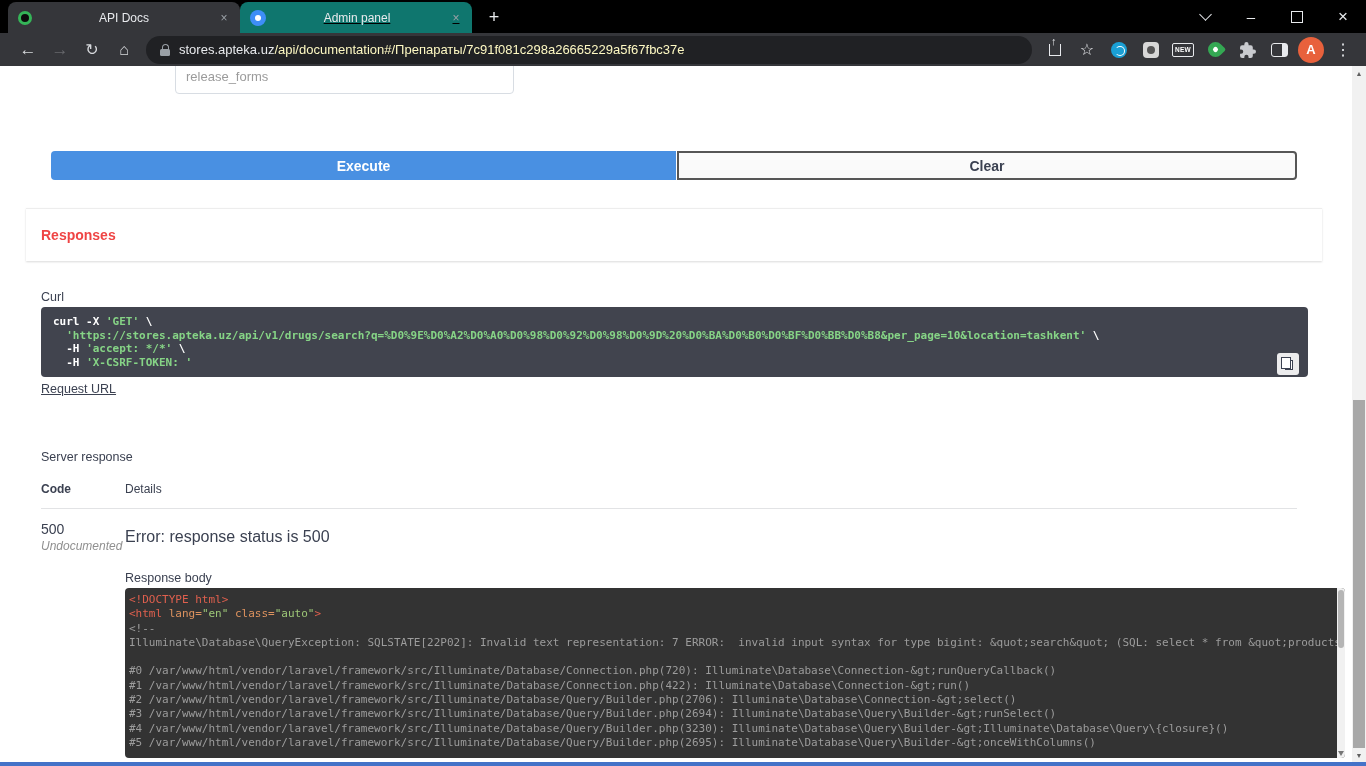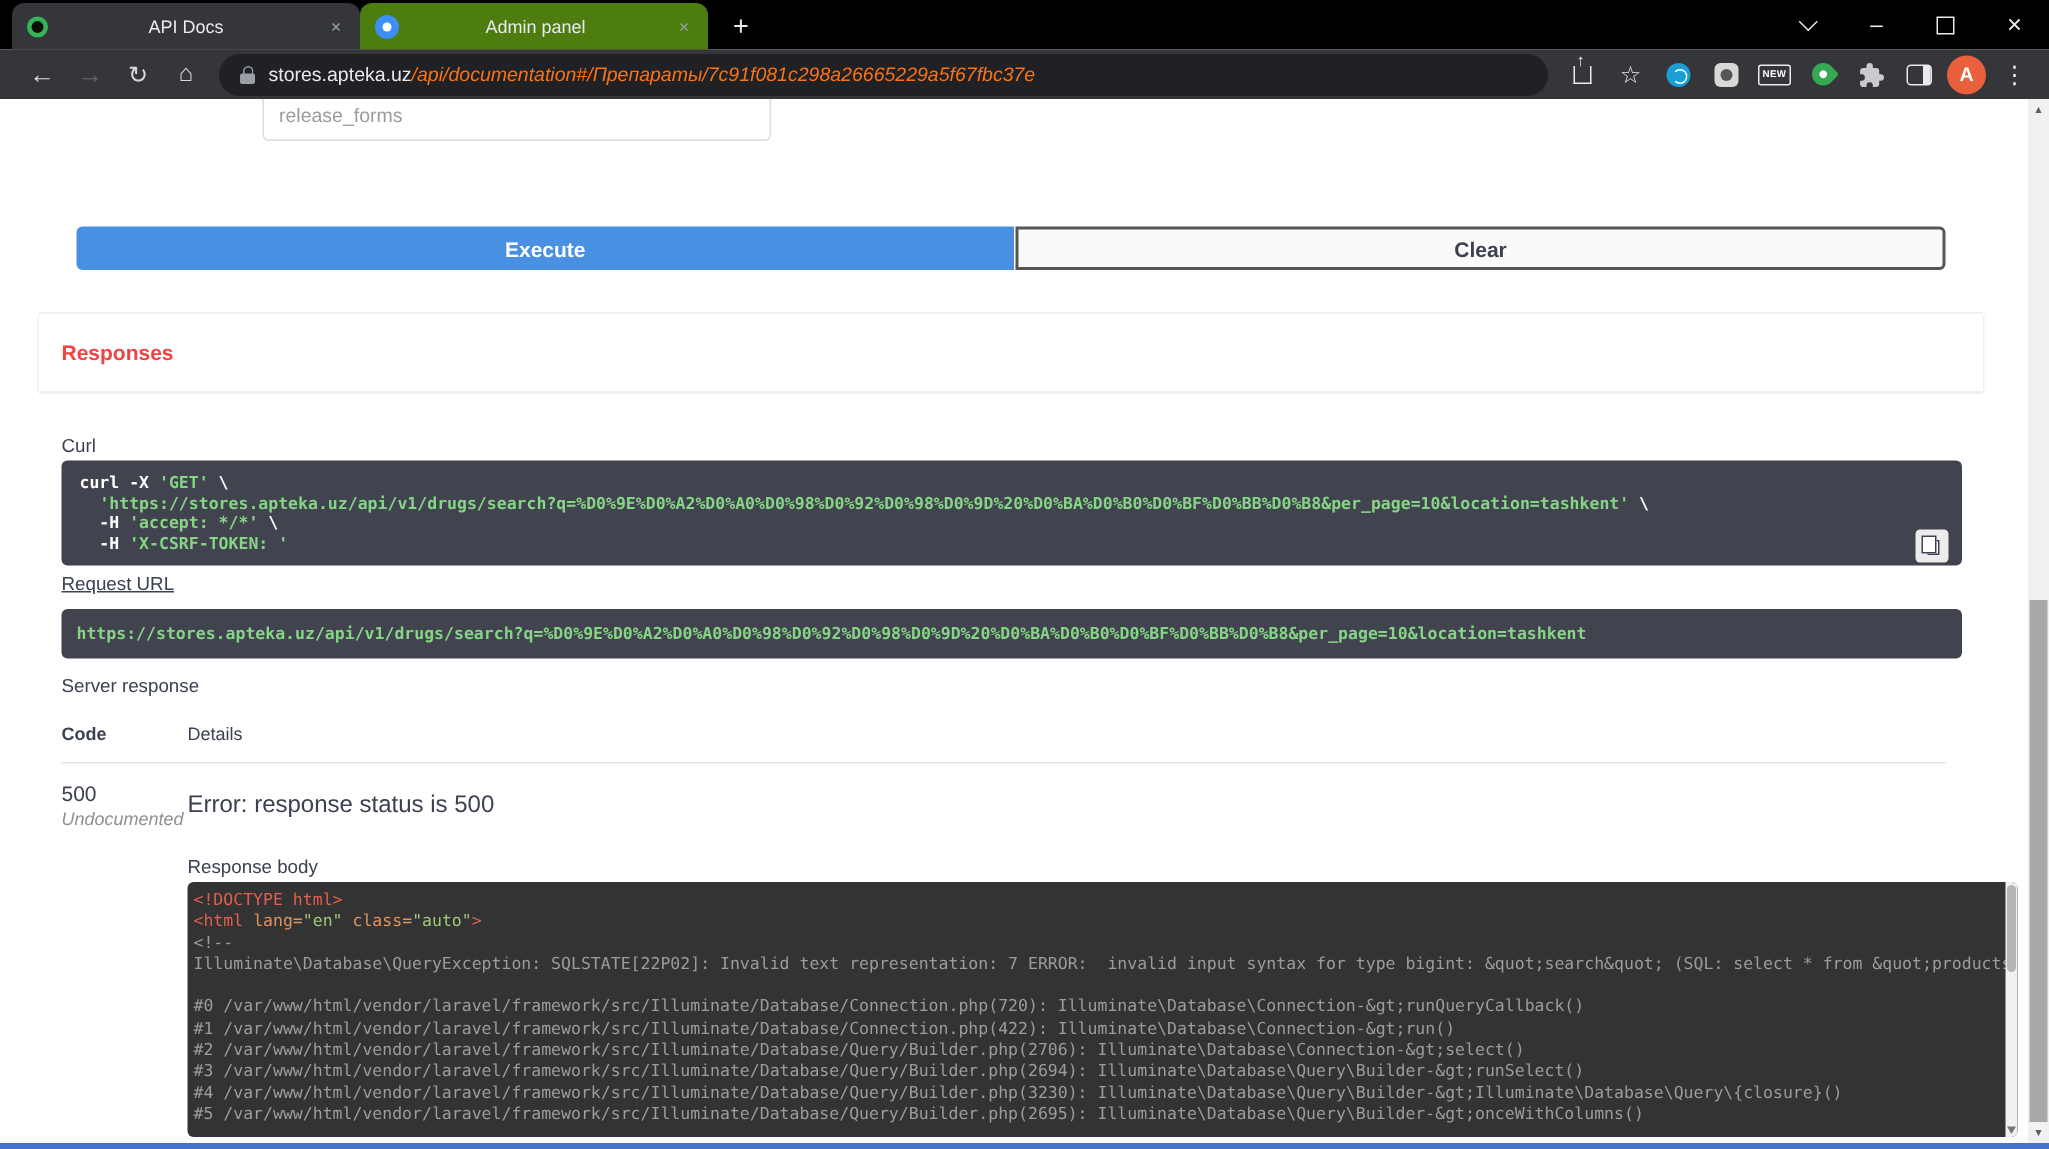--- a/index.html
+++ b/index.html
@@ -6,21 +6,21 @@
   html,body { width:1366px; height:766px; overflow:hidden; background:#fff;
     font-family:"Liberation Sans", sans-serif; }
 
   
   .tabbar { position:absolute; left:0; top:0; width:1366px; height:33px; background:#000;
     display:flex; align-items:flex-end; }
   .tabs { display:flex; align-items:flex-end; padding-left:8px; height:33px; }
   .tab { width:232px; height:31px; display:flex; align-items:center; gap:8px;
     padding:0 8px 0 10px; border-radius:8px 8px 0 0; cursor:default;text-align:center; }
   .tab.active { background:#35363a; }
-  .tab.inactive { background:#4d7c0f; }
+  .tab.inactive { background:#0f766e;text-decoration:underline; }
   .tab-title { flex:1; color:#e8eaed; font-size:12px; white-space:nowrap; overflow:hidden; }
   .tab-close { width:16px; height:16px; border-radius:50%; color:#9aa0a6; font-size:12px;
     display:flex; align-items:center; justify-content:center; }
   .tab-close::before { content:"×"; }
   .favicon { width:16px; height:16px; border-radius:50%; flex:none; position:relative; }
   .fav-green { width:14px; height:14px; background:#0d0d0d; border:3px solid #35b558; }
   .fav-blue { background:#3e8ef7; }
   .fav-blue::after { content:""; position:absolute; left:5px; top:5px; width:6px; height:6px;
     background:#fff; border-radius:50%; }
   .newtab { width:28px; height:28px; margin:0 0 2px 8px; color:#e8eaed; font-size:18px;
@@ -46,21 +46,21 @@
   .icon-home::before { content:"⌂"; font-size:16px; }
   .addressbar { flex:1; height:28px; margin:0 10px 0 6px; background:#202124; border-radius:14px;
     display:flex; align-items:center; padding:0 14px; min-width:0; }
   .lock { position:relative; width:10px; height:12px; margin-right:9px; flex:none; }
   .lock-body { position:absolute; left:0; bottom:0; width:10px; height:7px; background:#9aa0a6;
     border-radius:1.5px; }
   .lock-shackle { position:absolute; left:1.5px; top:0; width:7px; height:7px;
     border:1.5px solid #9aa0a6; border-bottom:none; border-radius:4px 4px 0 0; }
   .url { font-size:13px; white-space:nowrap; overflow:hidden; }
   .url .host { color:#e8eaed; }
-  .url .path { color:#f97316;font-style:italic; }
+  .url .path { color:#fef9c3; }
   .nav-right { display:flex; align-items:center; gap:6px; flex:none; }
   .mini-icon { width:26px; height:26px; display:flex; align-items:center; justify-content:center;
     flex:none; color:#e8eaed; }
   .icon-star::before { content:"☆"; font-size:16px; }
   .share-glyph { width:12px; height:12px; border:1.5px solid #e8eaed; border-top:none; position:relative; }
   .share-glyph::after { content:"↑"; position:absolute; left:1px; top:-9px; color:#e8eaed; font-size:11px; }
   .ext-dot-blue { width:16px; height:16px; border-radius:50%; background:#1a9fd4; position:relative; }
   .ext-dot-blue::after { content:""; position:absolute; left:4px; top:4px; width:8px; height:8px;
     border:1.5px solid #fff; border-radius:50%; border-left-color:transparent; }
   .ext-camera { width:16px; height:16px; border-radius:4px; background:#d8d8d8; position:relative; }
@@ -235,21 +235,20 @@
     <h4>Responses</h4>
   </div>
 
   <div class="label curl-label">Curl</div>
   <pre class="codeblock curl-block"><div class="code-line"><span class="c-cmd">curl</span><span class="c-plain"> -X </span><span class="c-str">'GET'</span><span class="c-plain"> \</span></div><div class="code-line"><span class="c-plain">  </span><span class="c-str">'https://stores.apteka.uz/api/v1/drugs/search?q=%D0%9E%D0%A2%D0%A0%D0%98%D0%92%D0%98%D0%9D%20%D0%BA%D0%B0%D0%BF%D0%BB%D0%B8&amp;per_page=10&amp;location=tashkent'</span><span class="c-plain"> \</span></div><div class="code-line"><span class="c-plain">  -H </span><span class="c-str">'accept: */*'</span><span class="c-plain"> \</span></div><div class="code-line"><span class="c-plain">  -H </span><span class="c-str">'X-CSRF-TOKEN: '</span></div></pre>
   <button class="copy-btn">
       <i class="copy-glyph"></i>
     </button>
 
   <div class="label requrl-label">Request URL</div>
-  <pre class="codeblock requrl-block"><span class="requrl-text">https://stores.apteka.uz/api/v1/drugs/search?q=%D0%9E%D0%A2%D0%A0%D0%98%D0%92%D0%98%D0%9D%20%D0%BA%D0%B0%D0%BF%D0%BB%D0%B8&amp;per_page=10&amp;location=tashkent</span></pre>
 
   <div class="label server-resp-label">Server response</div>
 
   <div class="th-code">Code</div>
   <div class="th-details">Details</div>
   <div class="thead-line"></div>
 
   <div class="status-code">500</div>
   <div class="undocumented">Undocumented</div>
   <div class="error-text">Error: response status is 500</div>

